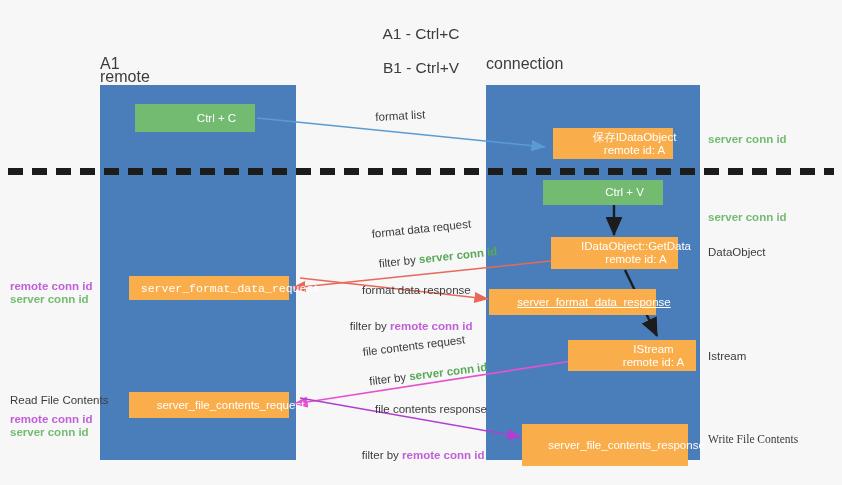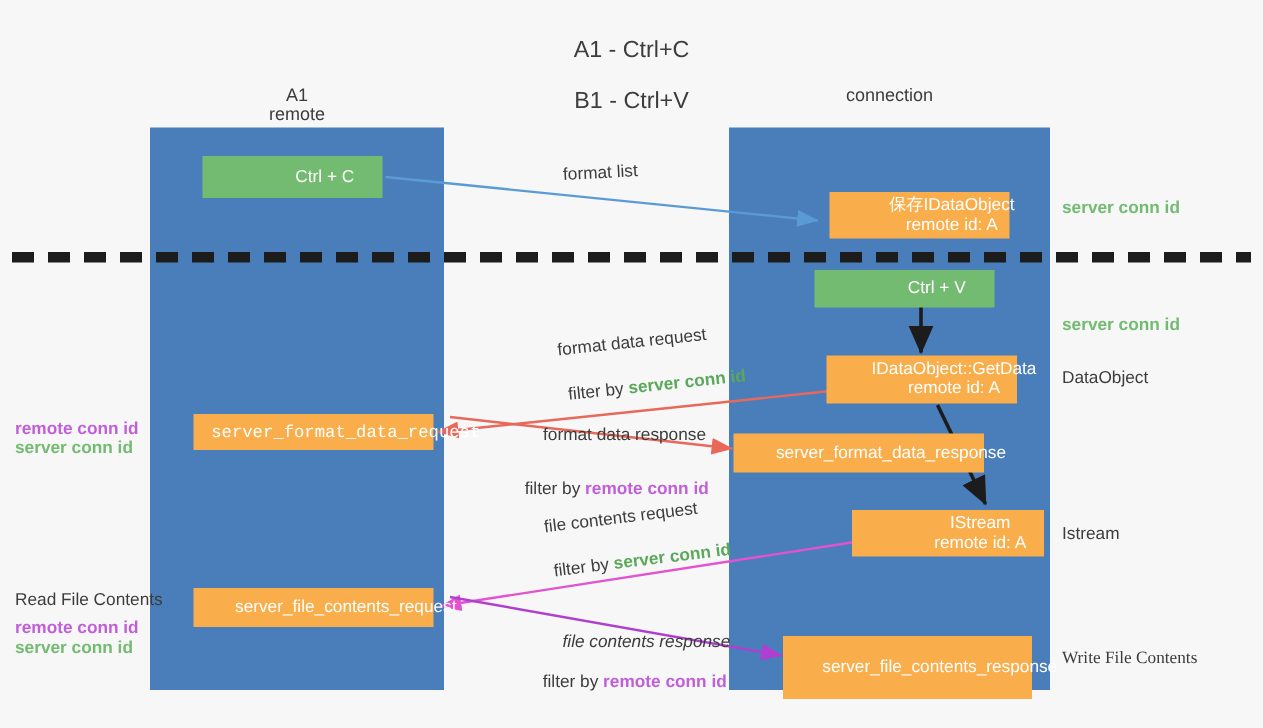--- a/index.html
+++ b/index.html
@@ -22,22 +22,22 @@
   .title div { white-space: pre; margin-top: 14px; }
 
   
   .lane {
     position: absolute; background: #4a7ebb;
   }
   #lane-a1 { left: 100px; top: 85px; width: 196px; height: 375px; }
   #lane-b1 { left: 486px; top: 85px; width: 214px; height: 375px; }
 
   .lane-head {
-    position: absolute; text-align: center; color: #3c3c3c;
-    font-size: 12px; line-height: 13px;
+    position: absolute; text-align: left; color: #3c3c3c;
+    font-size: 16px; line-height: 13px;
   }
   #head-a1 { left: 100px; top: 57px; width: 196px; }
   #head-b1 { left: 486px; top: 57px; width: 214px; }
 
   
   .box {
     position: absolute;
     display: flex; flex-direction: column;
     align-items: center; justify-content: center;
     color: #ffffff; font-size: 11.5px; line-height: 13px;
@@ -142,21 +142,21 @@
 
   <div class="box green" style="left:543px; top:180px; width:120px; height:25px;">
     <span>Ctrl + V</span>
   </div>
 
   <div class="box orange" style="left:551px; top:237px; width:127px; height:32px;">
     <span>IDataObject::GetData</span>
     <span>remote id: A</span>
   </div>
 
-  <div class="box orange" style="left:489px; top:289px; width:167px; height:26px;">
+  <div class="box orange" style="left:489px; top:289px; width:167px; height:26px;text-decoration:underline;">
     <span>server_format_data_response</span>
   </div>
 
   <div class="box orange" style="left:568px; top:340px; width:128px; height:31px;">
     <span>IStream</span>
     <span>remote id: A</span>
   </div>
 
   <div class="box orange" style="left:522px; top:424px; width:166px; height:42px;">
     <span>server_file_contents_response</span>
@@ -191,18 +191,18 @@
   <div class="lbl plain" style="left:362px; top:283px;">format data response</div>
   <div class="lbl" style="left:337px; top:305px;">
     <span class="plain">filter by </span><span class="inline-p">remote conn id</span>
   </div>
 
   <div class="lbl plain rot" style="left:362px; top:345px; transform:rotate(-7deg);">file contents request</div>
   <div class="lbl rot" style="left:354px; top:362px; transform:rotate(-7deg);">
     <span class="plain">filter by </span><span class="inline-g">server conn id</span>
   </div>
 
-  <div class="lbl plain" style="left:375px; top:421px;font-style:italic;">file contents response</div>
+  <div class="lbl plain" style="left:375px; top:402px;">file contents response</div>
   <div class="lbl" style="left:349px; top:434px;">
     <span class="plain">filter by </span><span class="inline-p">remote conn id</span>
   </div>
 
 </div>
 
 </body></html>

